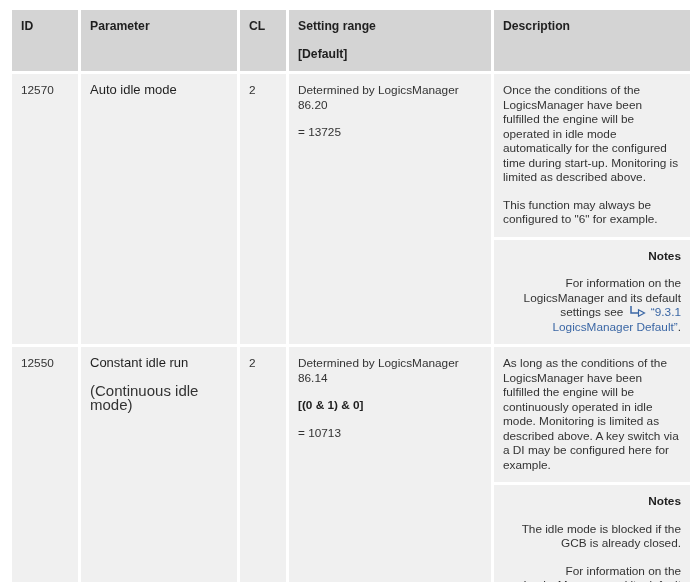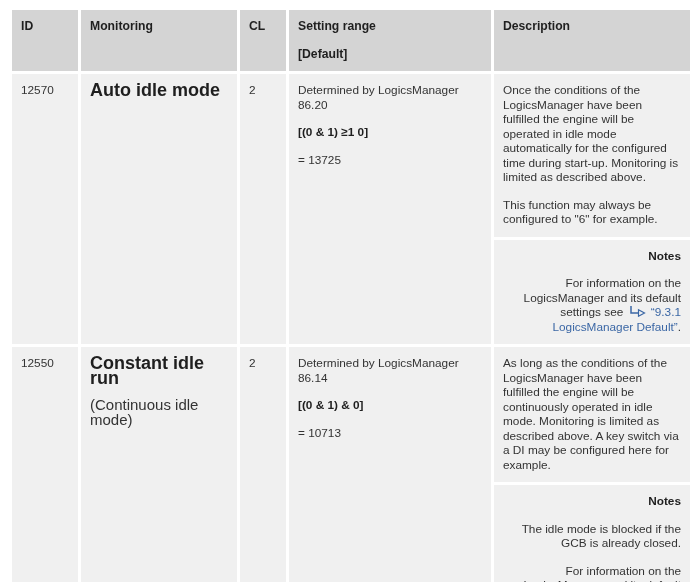--- a/index.html
+++ b/index.html
@@ -33,21 +33,21 @@
   .header-row .cell {
     background: #d4d4d4;
     font-weight: bold;
     font-size: 12.2px;
     color: #1f1f1f;
     min-height: 53px;
   }
   .cell p { margin: 0 0 13px 0; }
   .cell p:last-child { margin-bottom: 0; }
   .bold { font-weight: bold; color: #1f1f1f; }
-  .param-name { font-weight: bold; font-size: 18px; color: #1f1f1f; }
+  .param-name { font-weight: normal; font-size: 13px; color: #1f1f1f; }
   .param-sub { font-size: 15px; font-weight: normal; color: #333333; }
   .desc-stack {
     display: flex;
     flex-direction: column;
     gap: 3px;
   }
   .desc-stack .notes-cell { flex: 1; text-align: right; }
   .notes-title { margin-bottom: 12px; }
   a.xref-link {
     color: #3b67a5;
@@ -63,38 +63,37 @@
   }
 </style>
 </head>
 <body>
 
 <div class="page">
   <div class="param-table">
 
     <div class="row header-row">
       <div class="cell">ID</div>
-      <div class="cell">Monitoring</div>
+      <div class="cell">Parameter</div>
       <div class="cell">CL</div>
       <div class="cell">
         <p>Setting range</p>
         <p>[Default]</p>
       </div>
       <div class="cell">Description</div>
     </div>
 
     <div class="row">
       <div class="cell">12570</div>
       <div class="cell">
         <p class="param-name">Auto idle mode</p>
       </div>
       <div class="cell">2</div>
       <div class="cell">
         <p>Determined by LogicsManager 86.20</p>
-        <p class="bold">[(0 &amp; 1) ≥1 0]</p>
         <p>= 13725</p>
       </div>
       <div class="desc-stack">
         <div class="cell desc-cell">
           <p>Once the conditions of the LogicsManager have been fulfilled the engine will be operated in idle mode automatically for the configured time during start-up. Monitoring is limited as described above.</p>
           <p>This function may always be configured to "6" for example.</p>
         </div>
         <div class="cell notes-cell">
           <p class="bold notes-title">Notes</p>
           <p><span>For information on the LogicsManager and its default settings see</span>

